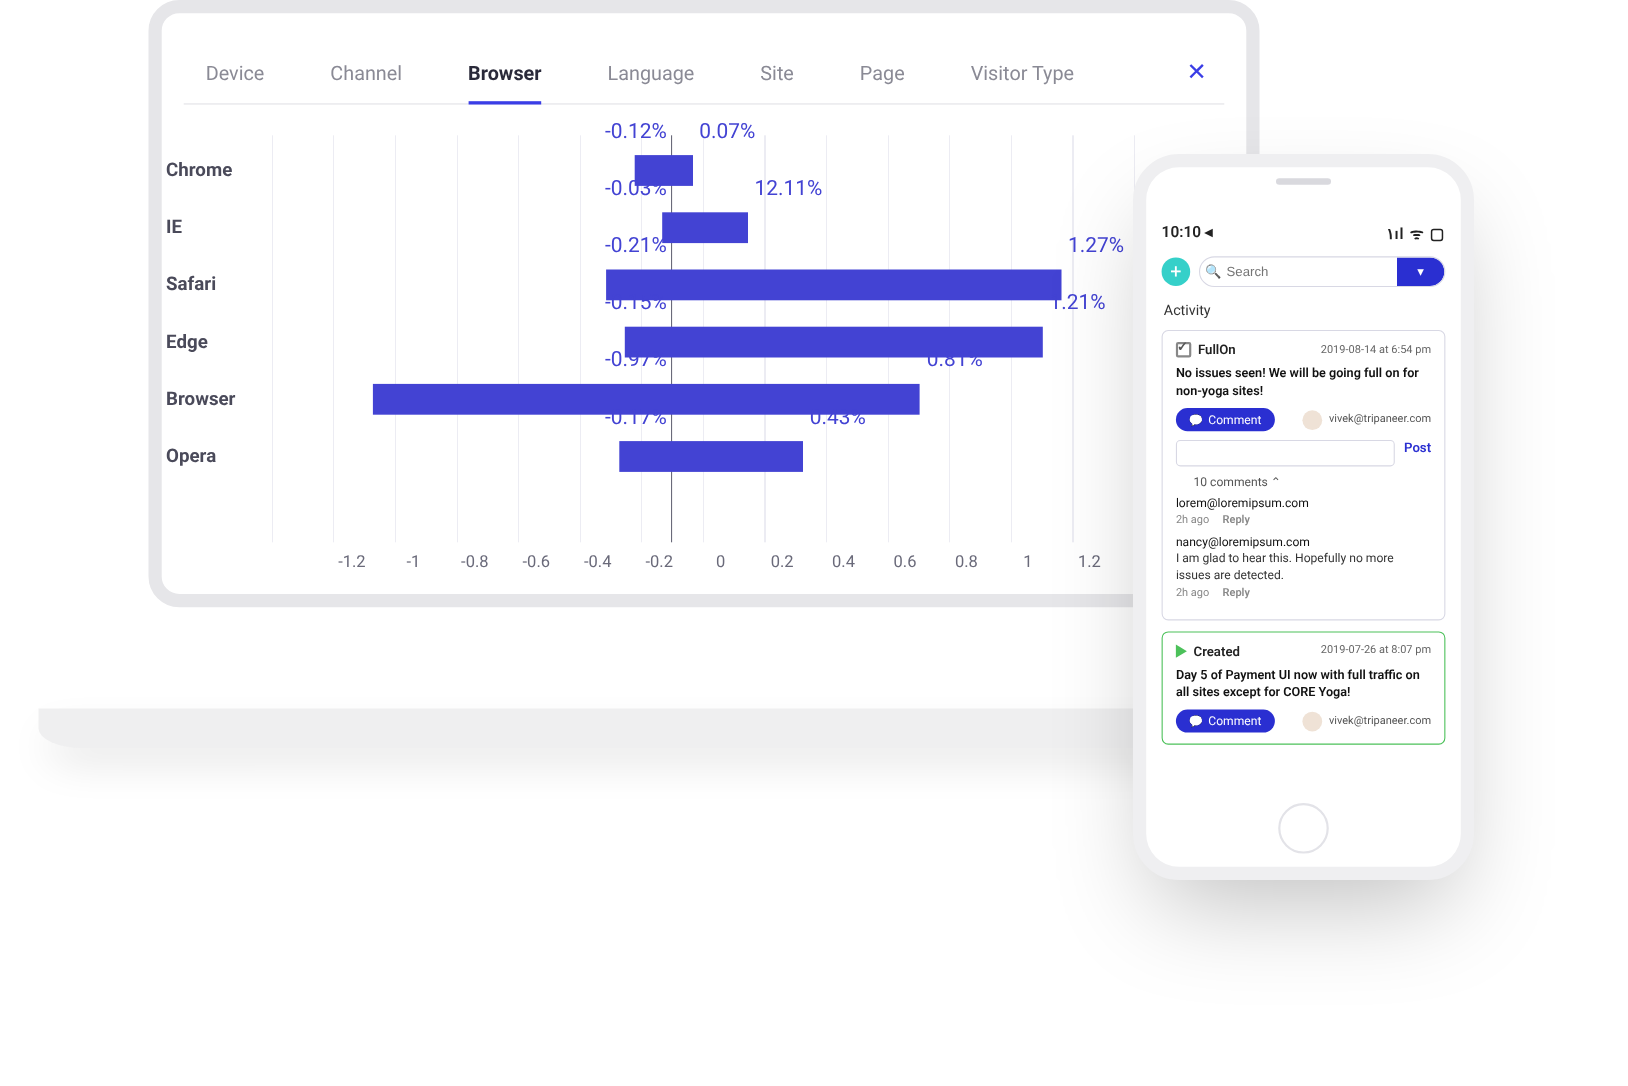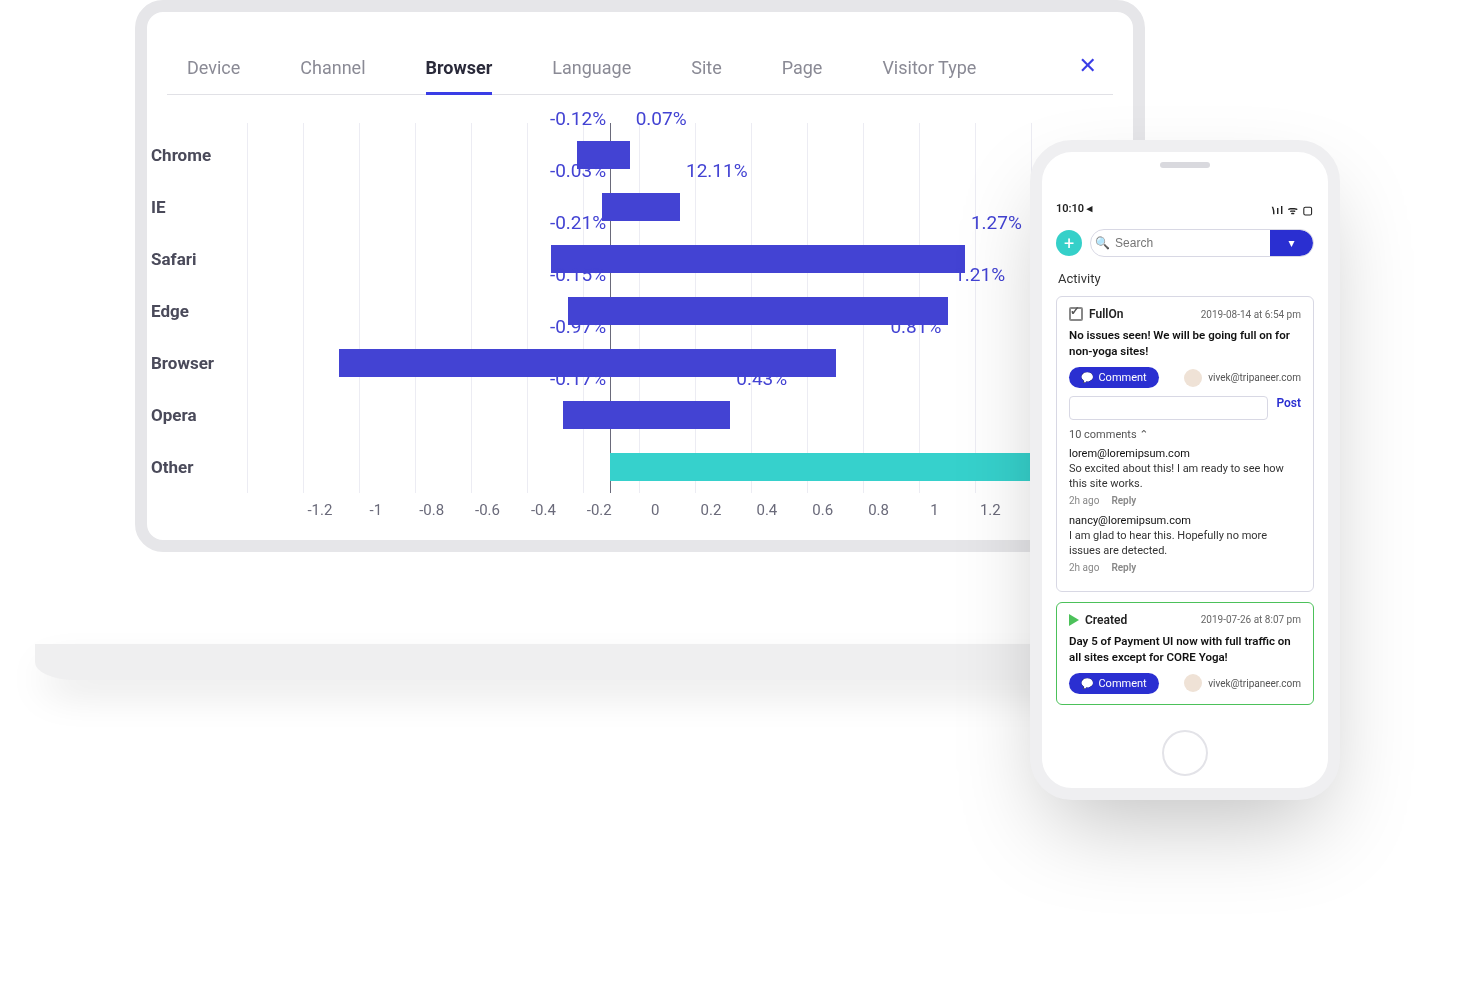--- a/index.html
+++ b/index.html
@@ -109,21 +109,21 @@
     border:12px solid #efeff1;
     border-radius:42px;
     box-shadow: 0 40px 90px -20px rgba(0,0,0,.25);
     overflow:hidden;
   }
   .phone .notch {
     position:absolute; top:10px; left:50%; transform:translateX(-50%);
     width:50px; height:6px; background:#d9d9de; border-radius:3px;
   }
   .phone-inner { padding: 50px 14px 0 14px; font-size:12px; color:#222;}
-  .status-bar { display:flex; justify-content:space-between; font-weight:600; font-size:11px; margin-bottom:12px;}
+  .status-bar { display:flex; justify-content:space-between; font-weight:600; font-size:14px; margin-bottom:12px;}
   .sbar-right { letter-spacing:1px; }
   .searchrow { display:flex; gap:8px; margin-bottom:14px; align-items:center;}
   .addbtn {
     width:26px;height:26px;border-radius:50%;background:#35d0c9;display:flex;align-items:center;justify-content:center;color:#fff;font-size:18px;cursor:pointer;
   }
   .searchbox {
     flex:1; display:flex; align-items:center; border:1px solid #d8d8e4; border-radius:20px; height:28px; overflow:hidden;
   }
   .searchbox .mag { width:28px; text-align:center; color:#888;}
   .searchbox input { border:none; flex:1; font-size:12px; color:#888; outline:none; }
@@ -144,21 +144,21 @@
   .commentrow { display:flex; justify-content:space-between; align-items:center; }
   .cbtn {
     background:#2a2fd1; color:#fff; border-radius:14px; padding:4px 12px; font-size:11px; display:flex; align-items:center; gap:5px; cursor:pointer;
   }
   .cbtn::before { content:"💬"; font-size:10px; filter:grayscale(1) brightness(3);}
   .author { display:flex; align-items:center; gap:6px; font-size:10px; color:#555;}
   .avatar { width:18px;height:18px;border-radius:50%;background:#efe2d6;}
   .postrow { display:flex; gap:8px; margin-top:8px; }
   .postrow .inp { flex:1; border:1px solid #d8d8e4; border-radius:4px; height:24px; padding:0 6px; font-size:11px;}
   .postrow .post { color:#2a2fd1; font-weight:600; font-size:12px; cursor:pointer; }
-  .clink { font-size:11px; color:#555; margin:8px 0 6px 0; cursor:pointer;}
+  .clink { font-size:11px; color:#555; margin:8px 0 6px 16px; cursor:pointer;}
   .reply { font-size:11px; margin-bottom:8px;}
   .reply .u { font-weight:400; color:#111; margin-bottom:2px;}
   .reply .t { color:#333; line-height:1.35;}
   .reply .meta { color:#888; font-size:10px; margin-top:3px;}
   .reply .meta .r { margin-left:12px; font-weight:600; cursor:pointer;}
 
   .checkico { width:14px;height:14px;border:2px solid #888;position:relative;border-radius:2px;}
   .checkico::after{content:"✓";position:absolute;left:-1px;top:-5px;font-size:12px;color:#555;}
   .playico{width:0;height:0;border-left:10px solid #4cc15a;border-top:6px solid transparent;border-bottom:6px solid transparent;}
 
@@ -212,33 +212,28 @@
                 <div class="bar" style="left: 321.233px; width: 41.9px;"></div>
                 <div class="lbl neg" style="right: 478.867px;">-0.15%</div>
                 <div class="bar" style="left: 363.133px; width: 337.993px;"></div>
                 <div class="lbl pos" style="left: 707.127px;">1.21%</div>
               </div>
               <div class="row" style="top: 214px;">
                 <div class="cat">Browser</div>
                 <div class="bar" style="left: 92.18px; width: 270.953px;"></div>
                 <div class="lbl neg" style="right: 478.867px;">-0.97%</div>
                 <div class="bar" style="left: 363.133px; width: 226.26px;"></div>
-                <div class="lbl pos" style="left: 595.393px; margin-left: 48px;">0.81%</div>
+                <div class="lbl pos" style="left: 595.393px;">0.81%</div>
               </div>
               <div class="row" style="top: 266px;">
                 <div class="cat">Opera</div>
                 <div class="bar" style="left: 315.647px; width: 47.4867px;"></div>
                 <div class="lbl neg" style="right: 478.867px;">-0.17%</div>
                 <div class="bar" style="left: 363.133px; width: 120.113px;"></div>
                 <div class="lbl pos" style="left: 489.247px;">0.43%</div>
-              </div>
-              <div class="row" style="top: 318px;">
-                <div class="cat">Other</div>
-                <div class="bar teal" style="left: 363.133px; width: 502.8px;"></div>
-                <div class="lbl pos" style="left: 871.933px;">0.04%</div>
               </div>
             </div>
           <div class="xaxis" id="xaxis">
               <div class="xt" style="left: 27.9333px;">-1.2</div>
               <div class="xt" style="left: 83.8px;">-1</div>
               <div class="xt" style="left: 139.667px;">-0.8</div>
               <div class="xt" style="left: 195.533px;">-0.6</div>
               <div class="xt" style="left: 251.4px;">-0.4</div>
               <div class="xt" style="left: 307.267px;">-0.2</div>
               <div class="xt" style="left: 363.133px;">0</div>
@@ -295,21 +290,20 @@
           <span>vivek@tripaneer.com</span>
         </div>
       </div>
       <div class="postrow">
         <input class="inp" style="">
         <span class="post">Post</span>
       </div>
       <div class="clink">10 comments  ⌃</div>
       <div class="reply">
         <div class="u">lorem@loremipsum.com</div>
-        <div class="t">So excited about this! I am ready to see how this site works.</div>
         <div class="meta"><span>2h ago</span><span class="r">Reply</span></div>
       </div>
       <div class="reply">
         <div class="u">nancy@loremipsum.com</div>
         <div class="t">I am glad to hear this. Hopefully no more issues are detected.</div>
         <div class="meta"><span>2h ago</span><span class="r">Reply</span></div>
       </div>
     </div>
 
     <div class="card green">

